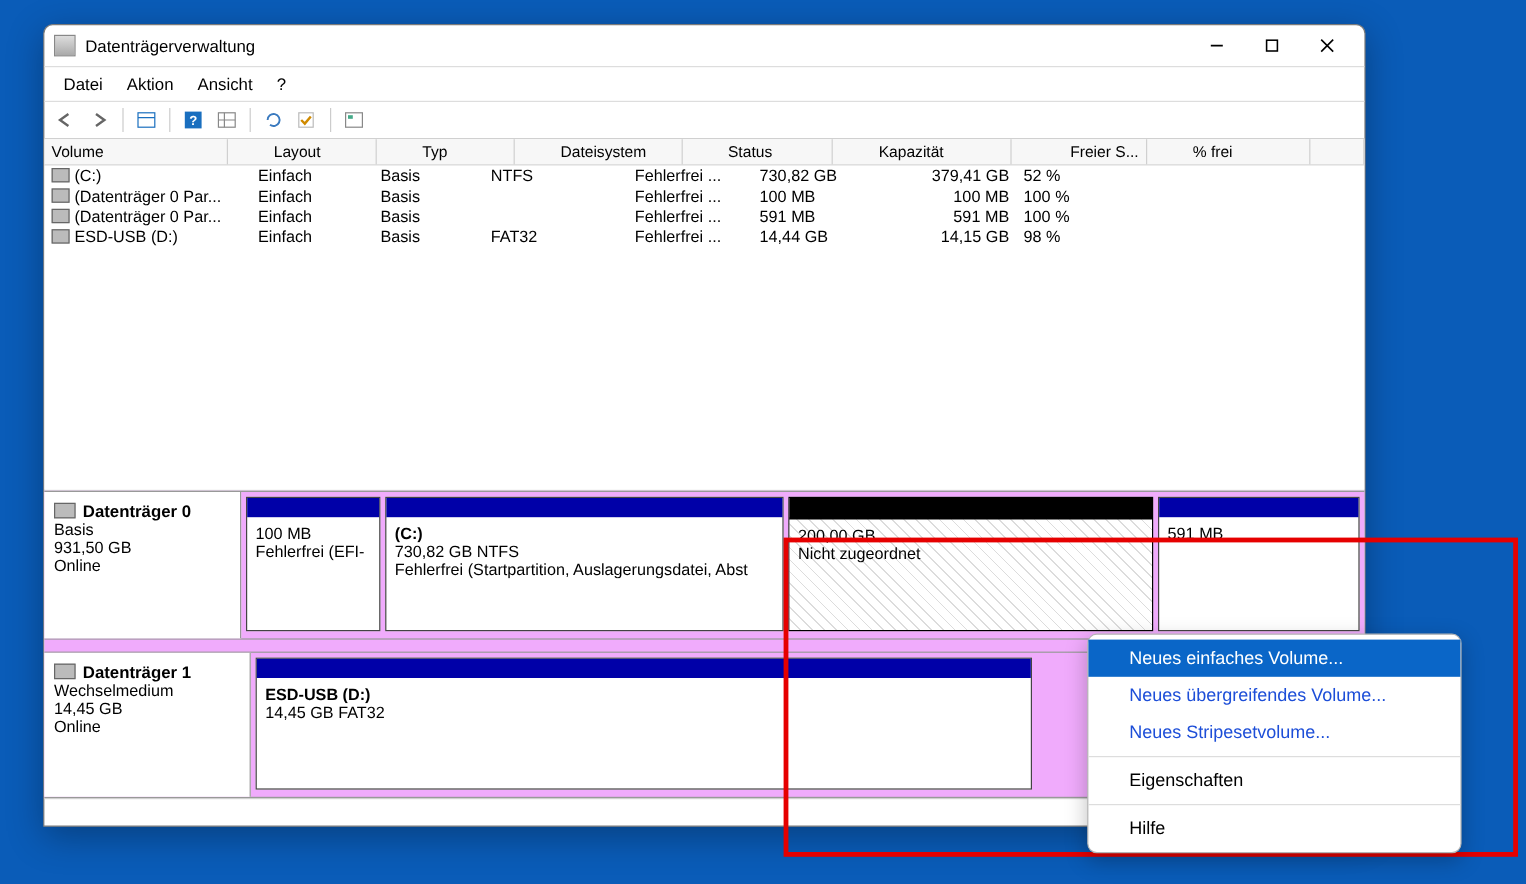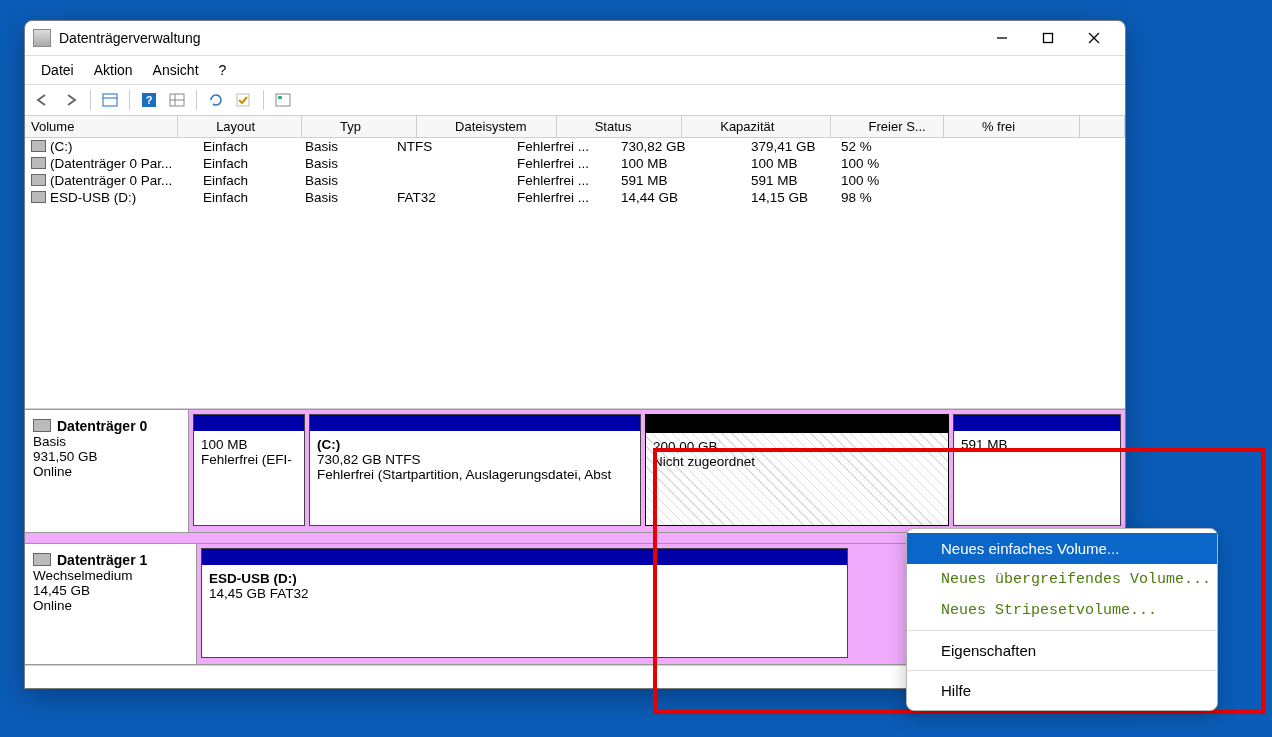--- a/index.html
+++ b/index.html
@@ -6,21 +6,21 @@
     margin: 0; padding: 0;
     background: #0a5cb8;
     font-family: "Segoe UI", Arial, sans-serif;
     font-size: 13px;
     color: #000;
     width: 1272px; height: 737px;
     overflow: hidden;
   }
   .window {
     position: absolute;
-    left: 24px; top: 20px;
+    left: 36px; top: 20px;
     width: 1100px;
     background: #fff;
     border: 1px solid #7a7a7a;
     border-radius: 8px 8px 0 0;
     box-shadow: 0 8px 30px rgba(0,0,0,0.3);
   }
   
   .titlebar {
     display: flex; align-items: center;
     height: 34px;
@@ -78,21 +78,21 @@
   }
   .vol-rows { min-height: 270px; background:#fff; }
   .vol-row { display: flex; font-size: 13.5px; }
   .vol-row .cell { padding: 1px 6px; white-space: nowrap; overflow:hidden; text-overflow: ellipsis; }
   .c0 { width: 160px; }
   .c1 { width: 90px; }
   .c2 { width: 80px; }
   .c3 { width: 108px; }
   .c4 { width: 92px; }
   .c5 { width: 118px; }
-  .c6 { width: 78px; }
+  .c6 { width: 78px; text-align: right; }
   .c7 { width: 104px; }
   .c8 { flex:1; }
   .hd-icon { display:inline-block; width:13px; height:10px; background:#bbb; border:1px solid #666; margin-right:4px; vertical-align:-1px; }
   
   .disks { background:#f0abfc; }
   .disk-pane {
     display:flex;
     border-top: 1px solid #999;
     border-bottom: 1px solid #999;
     min-height: 120px;
@@ -144,21 +144,21 @@
     border-radius: 8px;
     padding: 4px 0;
     font-size: 15px;
     z-index: 100;
   }
   .context-menu .cm-item {
     padding: 7px 34px;
     white-space: nowrap;
   }
   .context-menu .cm-item.selected { background:#0a66c8; color:#fff; }
-  .context-menu .cm-item.disabled { color:#4d7c0f;font-family:Liberation Mono, monospace; }
+  .context-menu .cm-item.disabled { color:#1d4ed8; }
   .context-menu .cm-sep { height:1px; background:#ddd; margin: 4px 0; }
 </style>
 </head>
 <body>
 
 <div class="window">
 
   <div class="titlebar">
     <span class="app-icon"></span>
     <span class="title">Datenträgerverwaltung</span>

